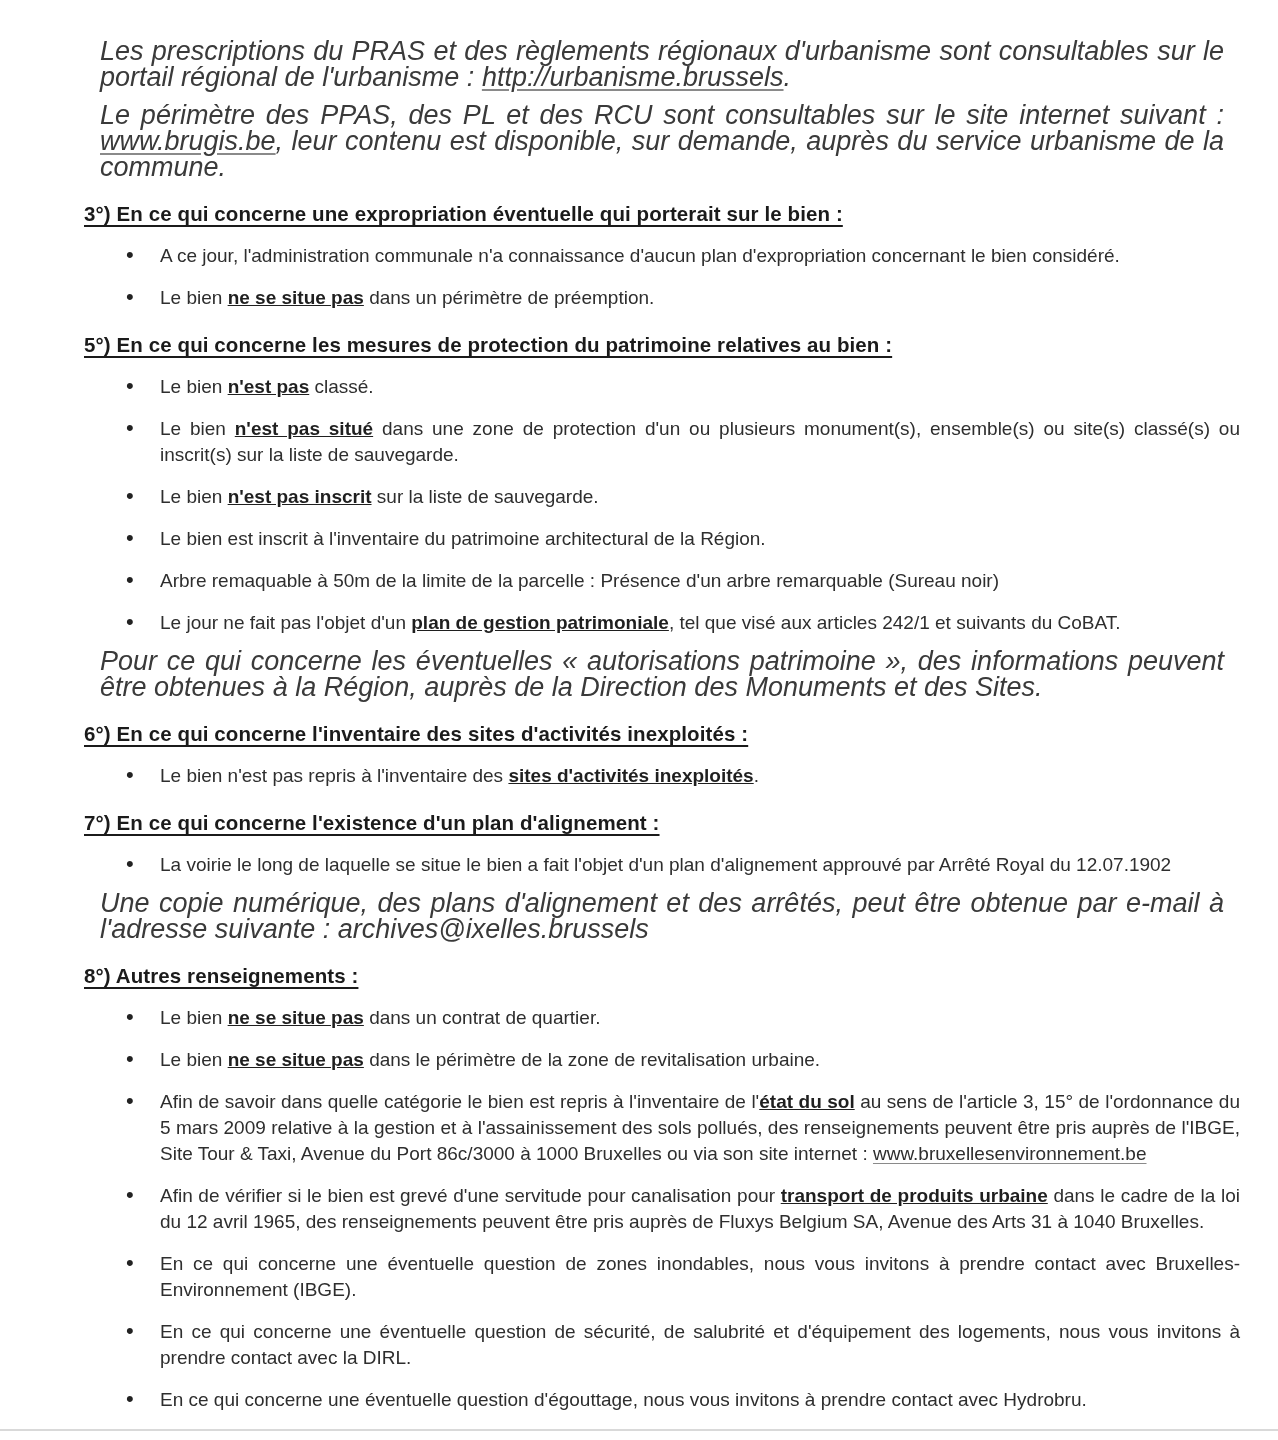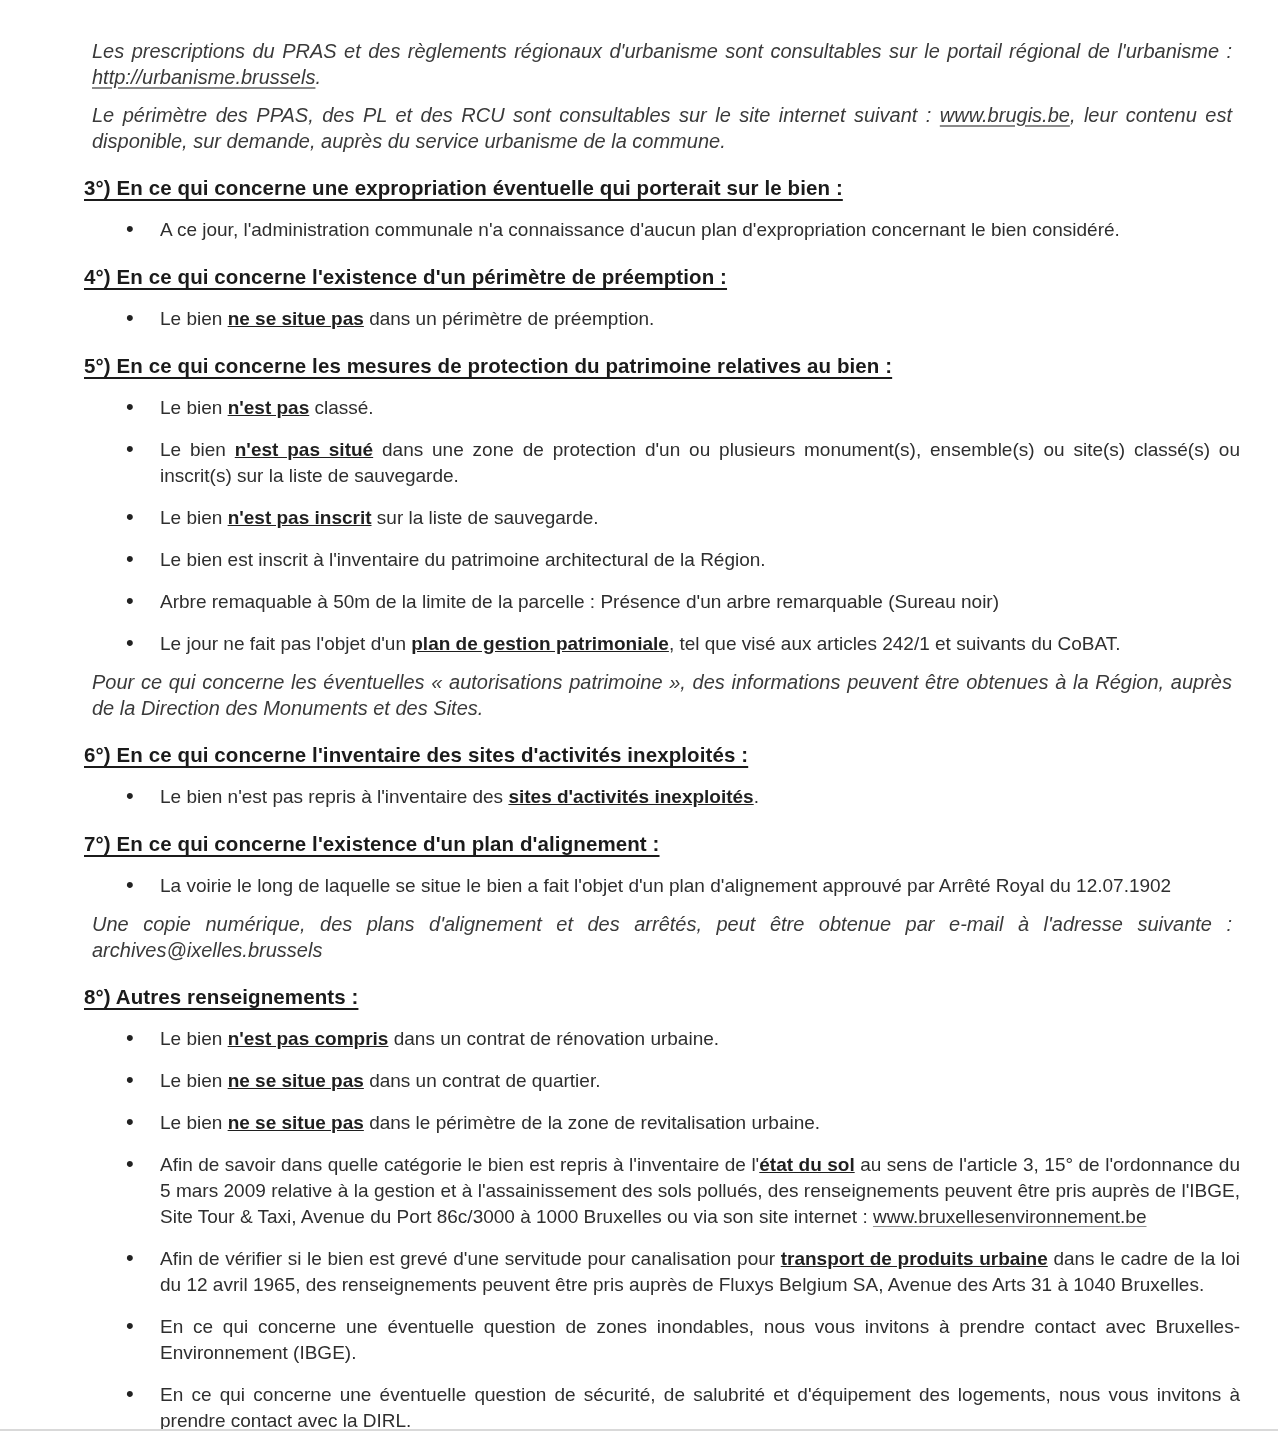--- a/index.html
+++ b/index.html
@@ -12,22 +12,22 @@
     width: 1278px;
     height: 1440px;
     box-sizing: border-box;
     background: #ffffff;
     padding: 26px 38px 0 84px;
     overflow: hidden;
     font-family: "Liberation Sans", sans-serif;
     color: #2e2e2e;
   }
   p.para {
-    margin: 12px 8px;
-    font-size: 20px;
+    margin: 12px 16px;
+    font-size: 27px;
     line-height: 26px;
     text-align: justify;
   }
   p.italic {
     font-style: italic;
     color: #3a3a3a;
   }
   h2.heading {
     margin: 20px 0 4px 0;
     font-size: 20.5px;
@@ -75,21 +75,20 @@
 <body>
 
 <div class="page">
   <div id="doc-content">
       <p class="para italic"><span>Les prescriptions du PRAS et des règlements régionaux d'urbanisme sont consultables sur le portail régional de l'urbanisme : </span><span class="u">http://urbanisme.brussels</span><span>.</span></p>
       <p class="para italic"><span>Le périmètre des PPAS, des PL et des RCU sont consultables sur le site internet suivant : </span><span class="u">www.brugis.be</span><span>, leur contenu est disponible, sur demande, auprès du service urbanisme de la commune.</span></p>
       <h2 class="heading">3°) En ce qui concerne une expropriation éventuelle qui porterait sur le bien :</h2>
       <ul class="bullets">
         <li><span>A ce jour, l'administration communale n'a connaissance d'aucun plan d'expropriation concernant le bien considéré.</span></li>
       </ul>
-      <h2 class="heading">4°) En ce qui concerne l'existence d'un périmètre de préemption :</h2>
       <ul class="bullets">
         <li><span>Le bien </span><span class="b">ne se situe pas</span><span> dans un périmètre de préemption.</span></li>
       </ul>
       <h2 class="heading">5°) En ce qui concerne les mesures de protection du patrimoine relatives au bien :</h2>
       <ul class="bullets">
         <li><span>Le bien </span><span class="b">n'est pas</span><span> classé.</span></li>
         <li><span>Le bien </span><span class="b">n'est pas situé</span><span> dans une zone de protection d'un ou plusieurs monument(s), ensemble(s) ou site(s) classé(s) ou inscrit(s) sur la liste de sauvegarde.</span></li>
         <li><span>Le bien </span><span class="b">n'est pas inscrit</span><span> sur la liste de sauvegarde.</span></li>
         <li><span>Le bien est inscrit à l'inventaire du patrimoine architectural de la Région.</span></li>
         <li><span>Arbre remaquable à 50m de la limite de la parcelle : Présence d'un arbre remarquable (Sureau noir)</span></li>
@@ -100,21 +99,20 @@
       <ul class="bullets">
         <li><span>Le bien n'est pas repris à l'inventaire des </span><span class="b">sites d'activités inexploités</span><span>.</span></li>
       </ul>
       <h2 class="heading">7°) En ce qui concerne l'existence d'un plan d'alignement :</h2>
       <ul class="bullets">
         <li><span>La voirie le long de laquelle se situe le bien a fait l'objet d'un plan d'alignement approuvé par Arrêté Royal du 12.07.1902</span></li>
       </ul>
       <p class="para italic"><span>Une copie numérique, des plans d'alignement et des arrêtés, peut être obtenue par e-mail à l'adresse suivante : archives@ixelles.brussels</span></p>
       <h2 class="heading">8°) Autres renseignements :</h2>
       <ul class="bullets">
-        <li><span>Le bien </span><span class="b">n'est pas compris</span><span> dans un contrat de rénovation urbaine.</span></li>
         <li><span>Le bien </span><span class="b">ne se situe pas</span><span> dans un contrat de quartier.</span></li>
         <li><span>Le bien </span><span class="b">ne se situe pas</span><span> dans le périmètre de la zone de revitalisation urbaine.</span></li>
         <li><span>Afin de savoir dans quelle catégorie le bien est repris à l'inventaire de l'</span><span class="b">état du sol</span><span> au sens de l'article 3, 15° de l'ordonnance du 5 mars 2009 relative à la gestion et à l'assainissement des sols pollués, des renseignements peuvent être pris auprès de l'IBGE, Site Tour &amp; Taxi, Avenue du Port 86c/3000 à 1000 Bruxelles ou via son site internet : </span><span class="u">www.bruxellesenvironnement.be</span></li>
         <li><span>Afin de vérifier si le bien est grevé d'une servitude pour canalisation pour </span><span class="b">transport de produits urbaine</span><span> dans le cadre de la loi du 12 avril 1965, des renseignements peuvent être pris auprès de Fluxys Belgium SA,  Avenue des Arts 31 à 1040 Bruxelles.</span></li>
         <li><span>En ce qui concerne une éventuelle question de zones inondables, nous vous invitons à prendre contact avec Bruxelles-Environnement (IBGE).</span></li>
         <li><span>En ce qui concerne une éventuelle question de sécurité, de salubrité et d'équipement des logements, nous vous invitons à prendre contact avec la DIRL.</span></li>
         <li><span>En ce qui concerne une éventuelle question d'égouttage, nous vous invitons à prendre contact avec Hydrobru.</span></li>
       </ul>
     </div>
   <div class="bottom-edge"></div>

